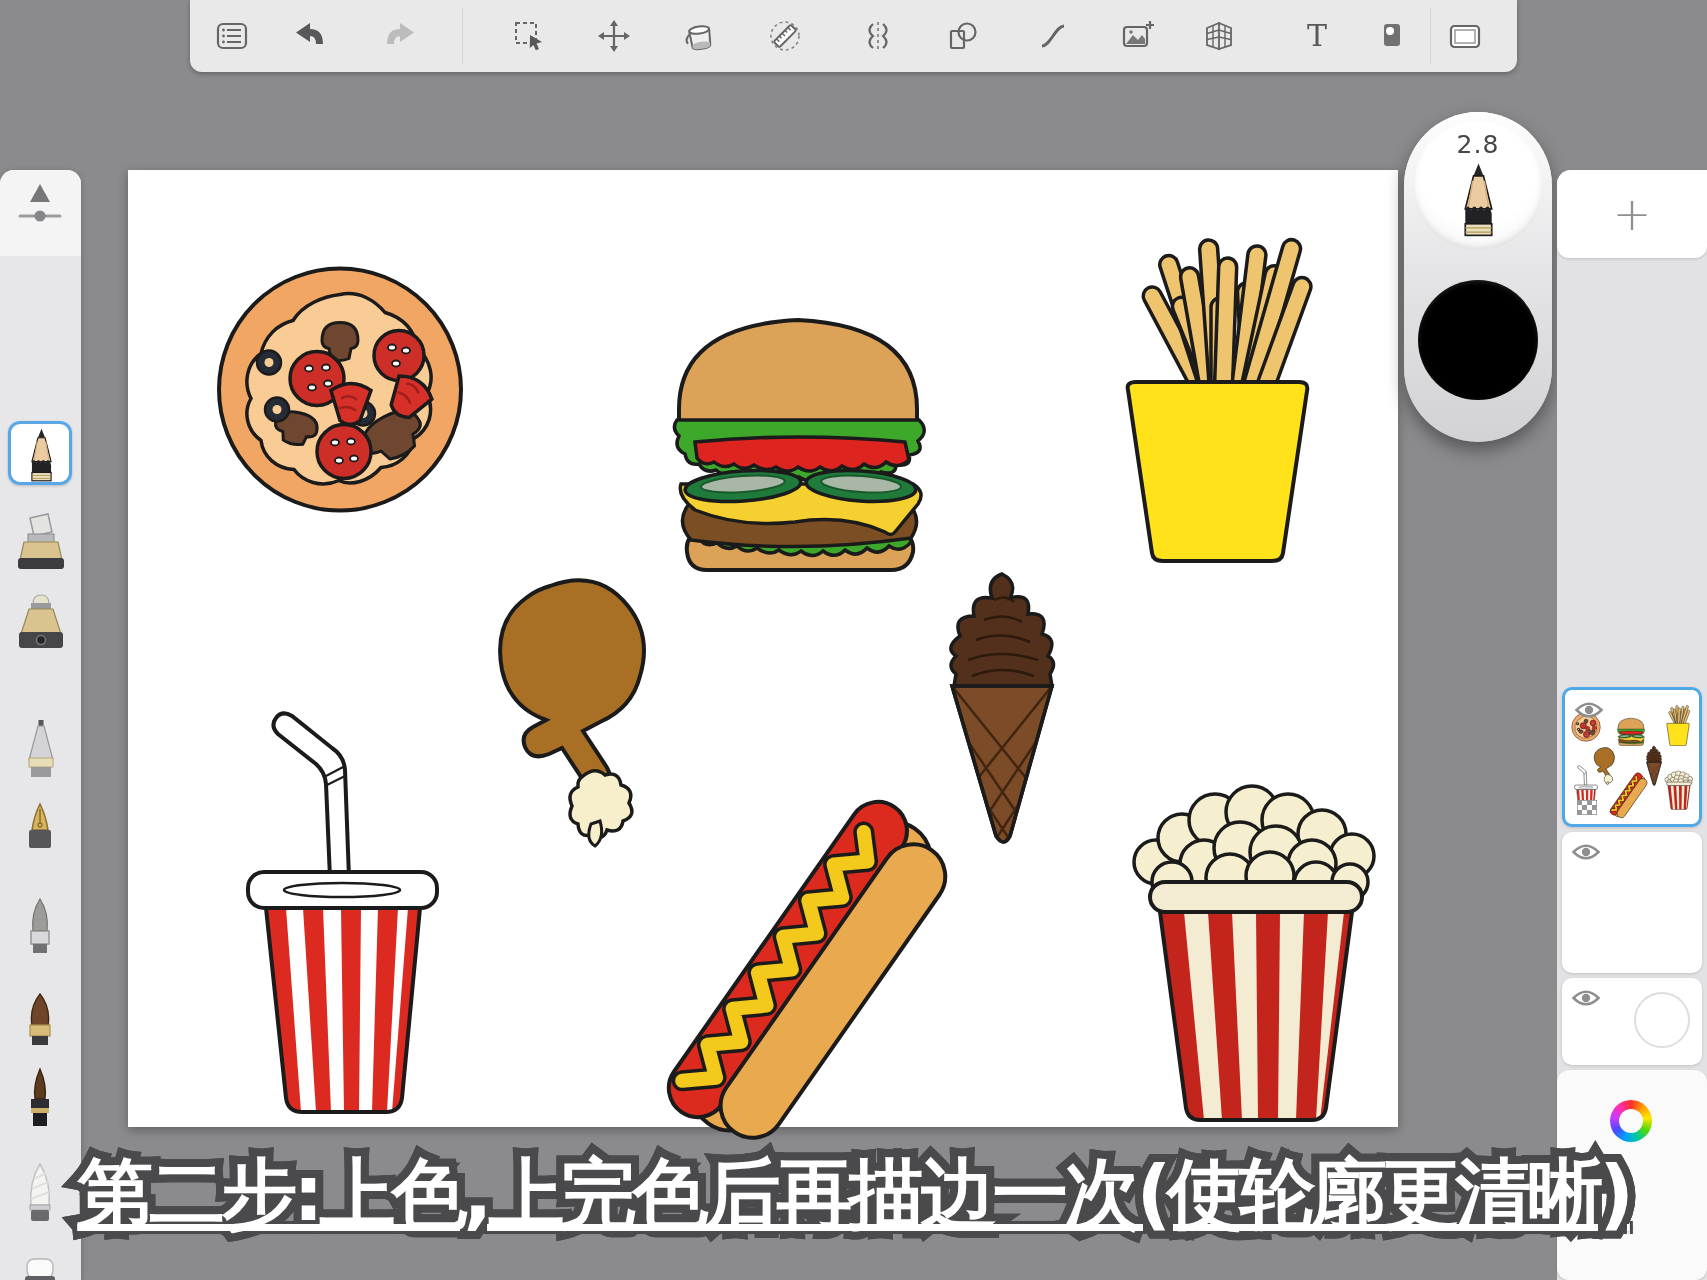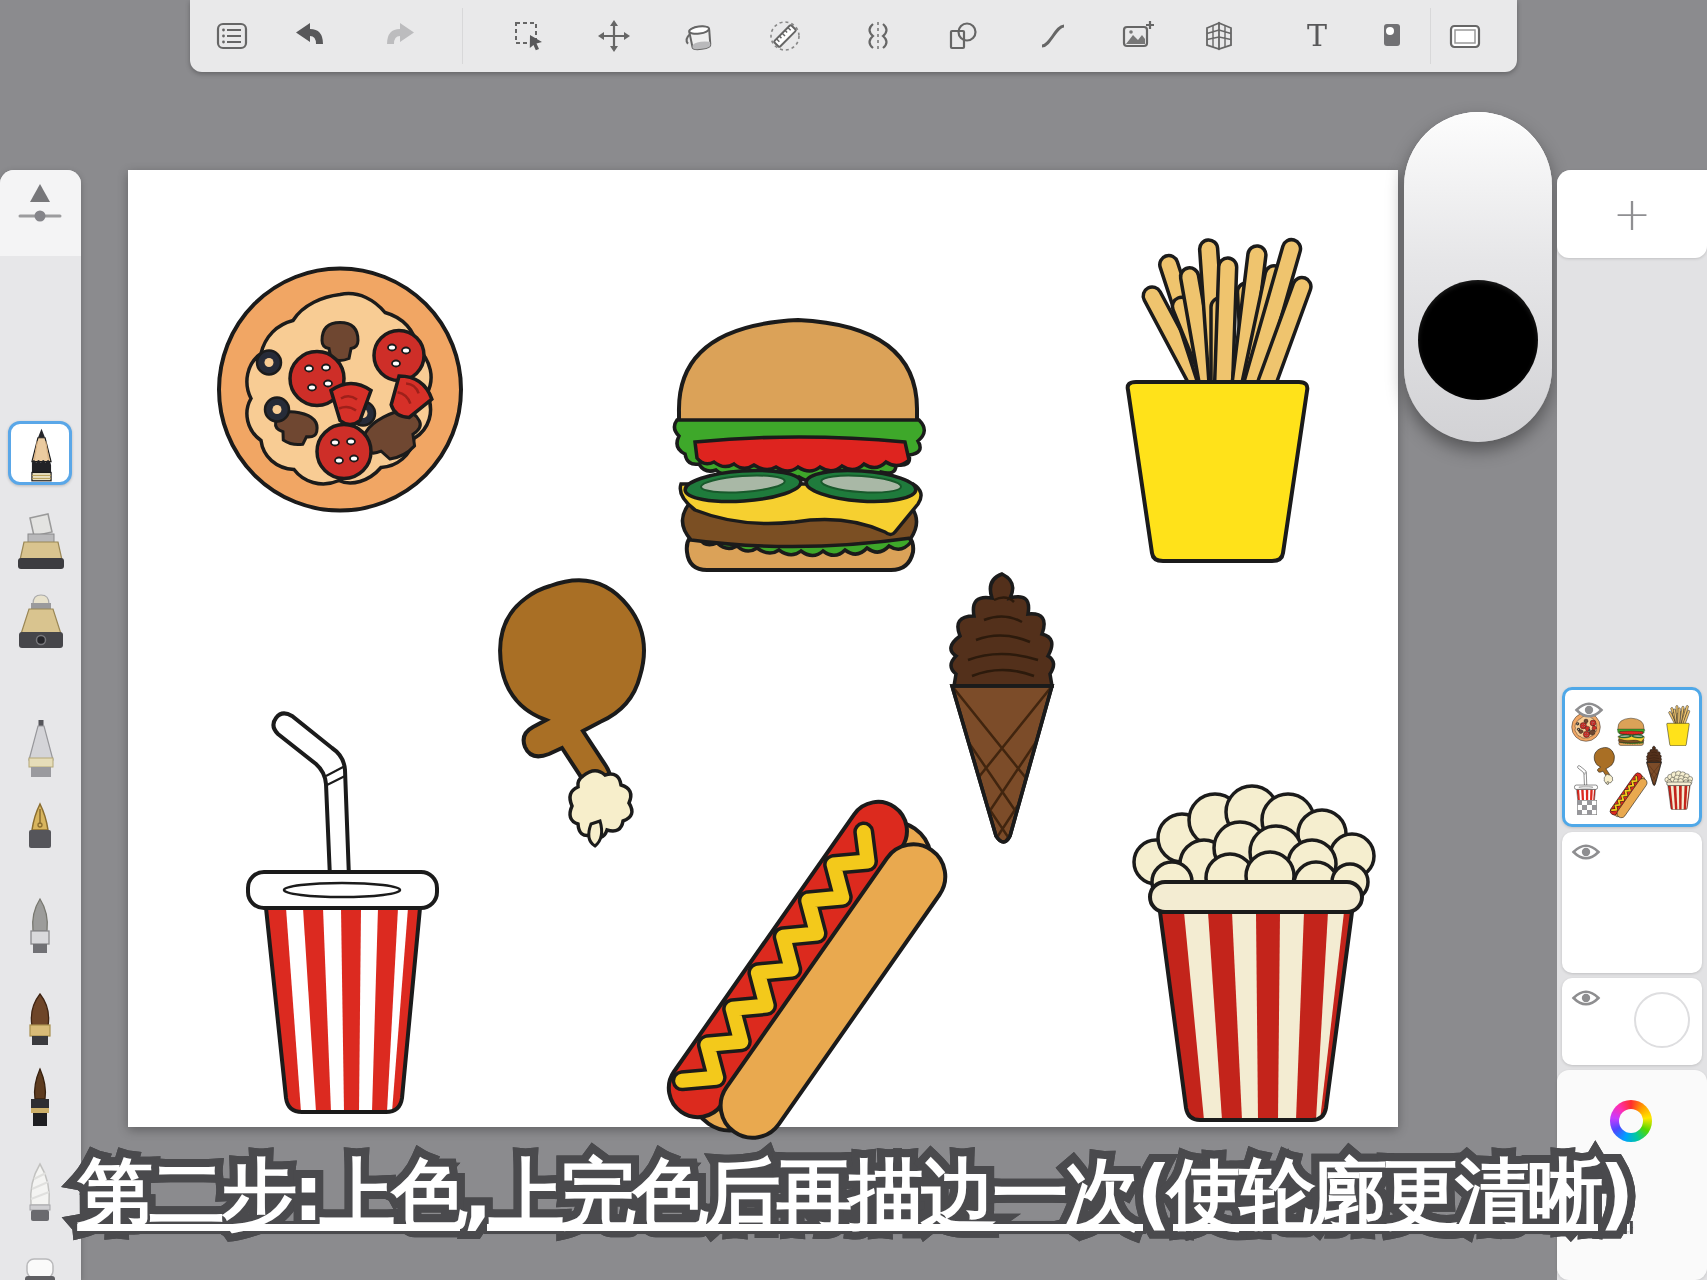--- a/index.html
+++ b/index.html
@@ -506,20 +506,26 @@
     </svg>
   <svg class="food" style="left:532px;top:625px" width="300" height="360" viewBox="0 0 300 360">
       <use href="#sym-hotdog"></use>
     </svg>
   <svg class="food" style="left:992px;top:608px" width="272" height="345" viewBox="0 0 272 345">
       <use href="#sym-popcorn"></use>
     </svg>
 </div>
 
 <div class="pill">
+  <div class="pill-size-circle">
+    <span class="pill-size-label">2.8</span>
+    <svg style="margin:2px auto 0" width="37" height="76" viewBox="0 0 44 92">
+        <use href="#sym-pencil"></use>
+      </svg>
+  </div>
   <div class="pill-color-circle"></div>
 </div>
 
 <div class="layers-panel">
   <div class="add-card">
     <span class="add-plus">+</span>
   </div>
 
   <div class="layer-card selected" style="top:517px;height:140px">
     <svg class="mini" style="left:6px;top:22px" width="30" height="30" viewBox="0 0 254 254">

